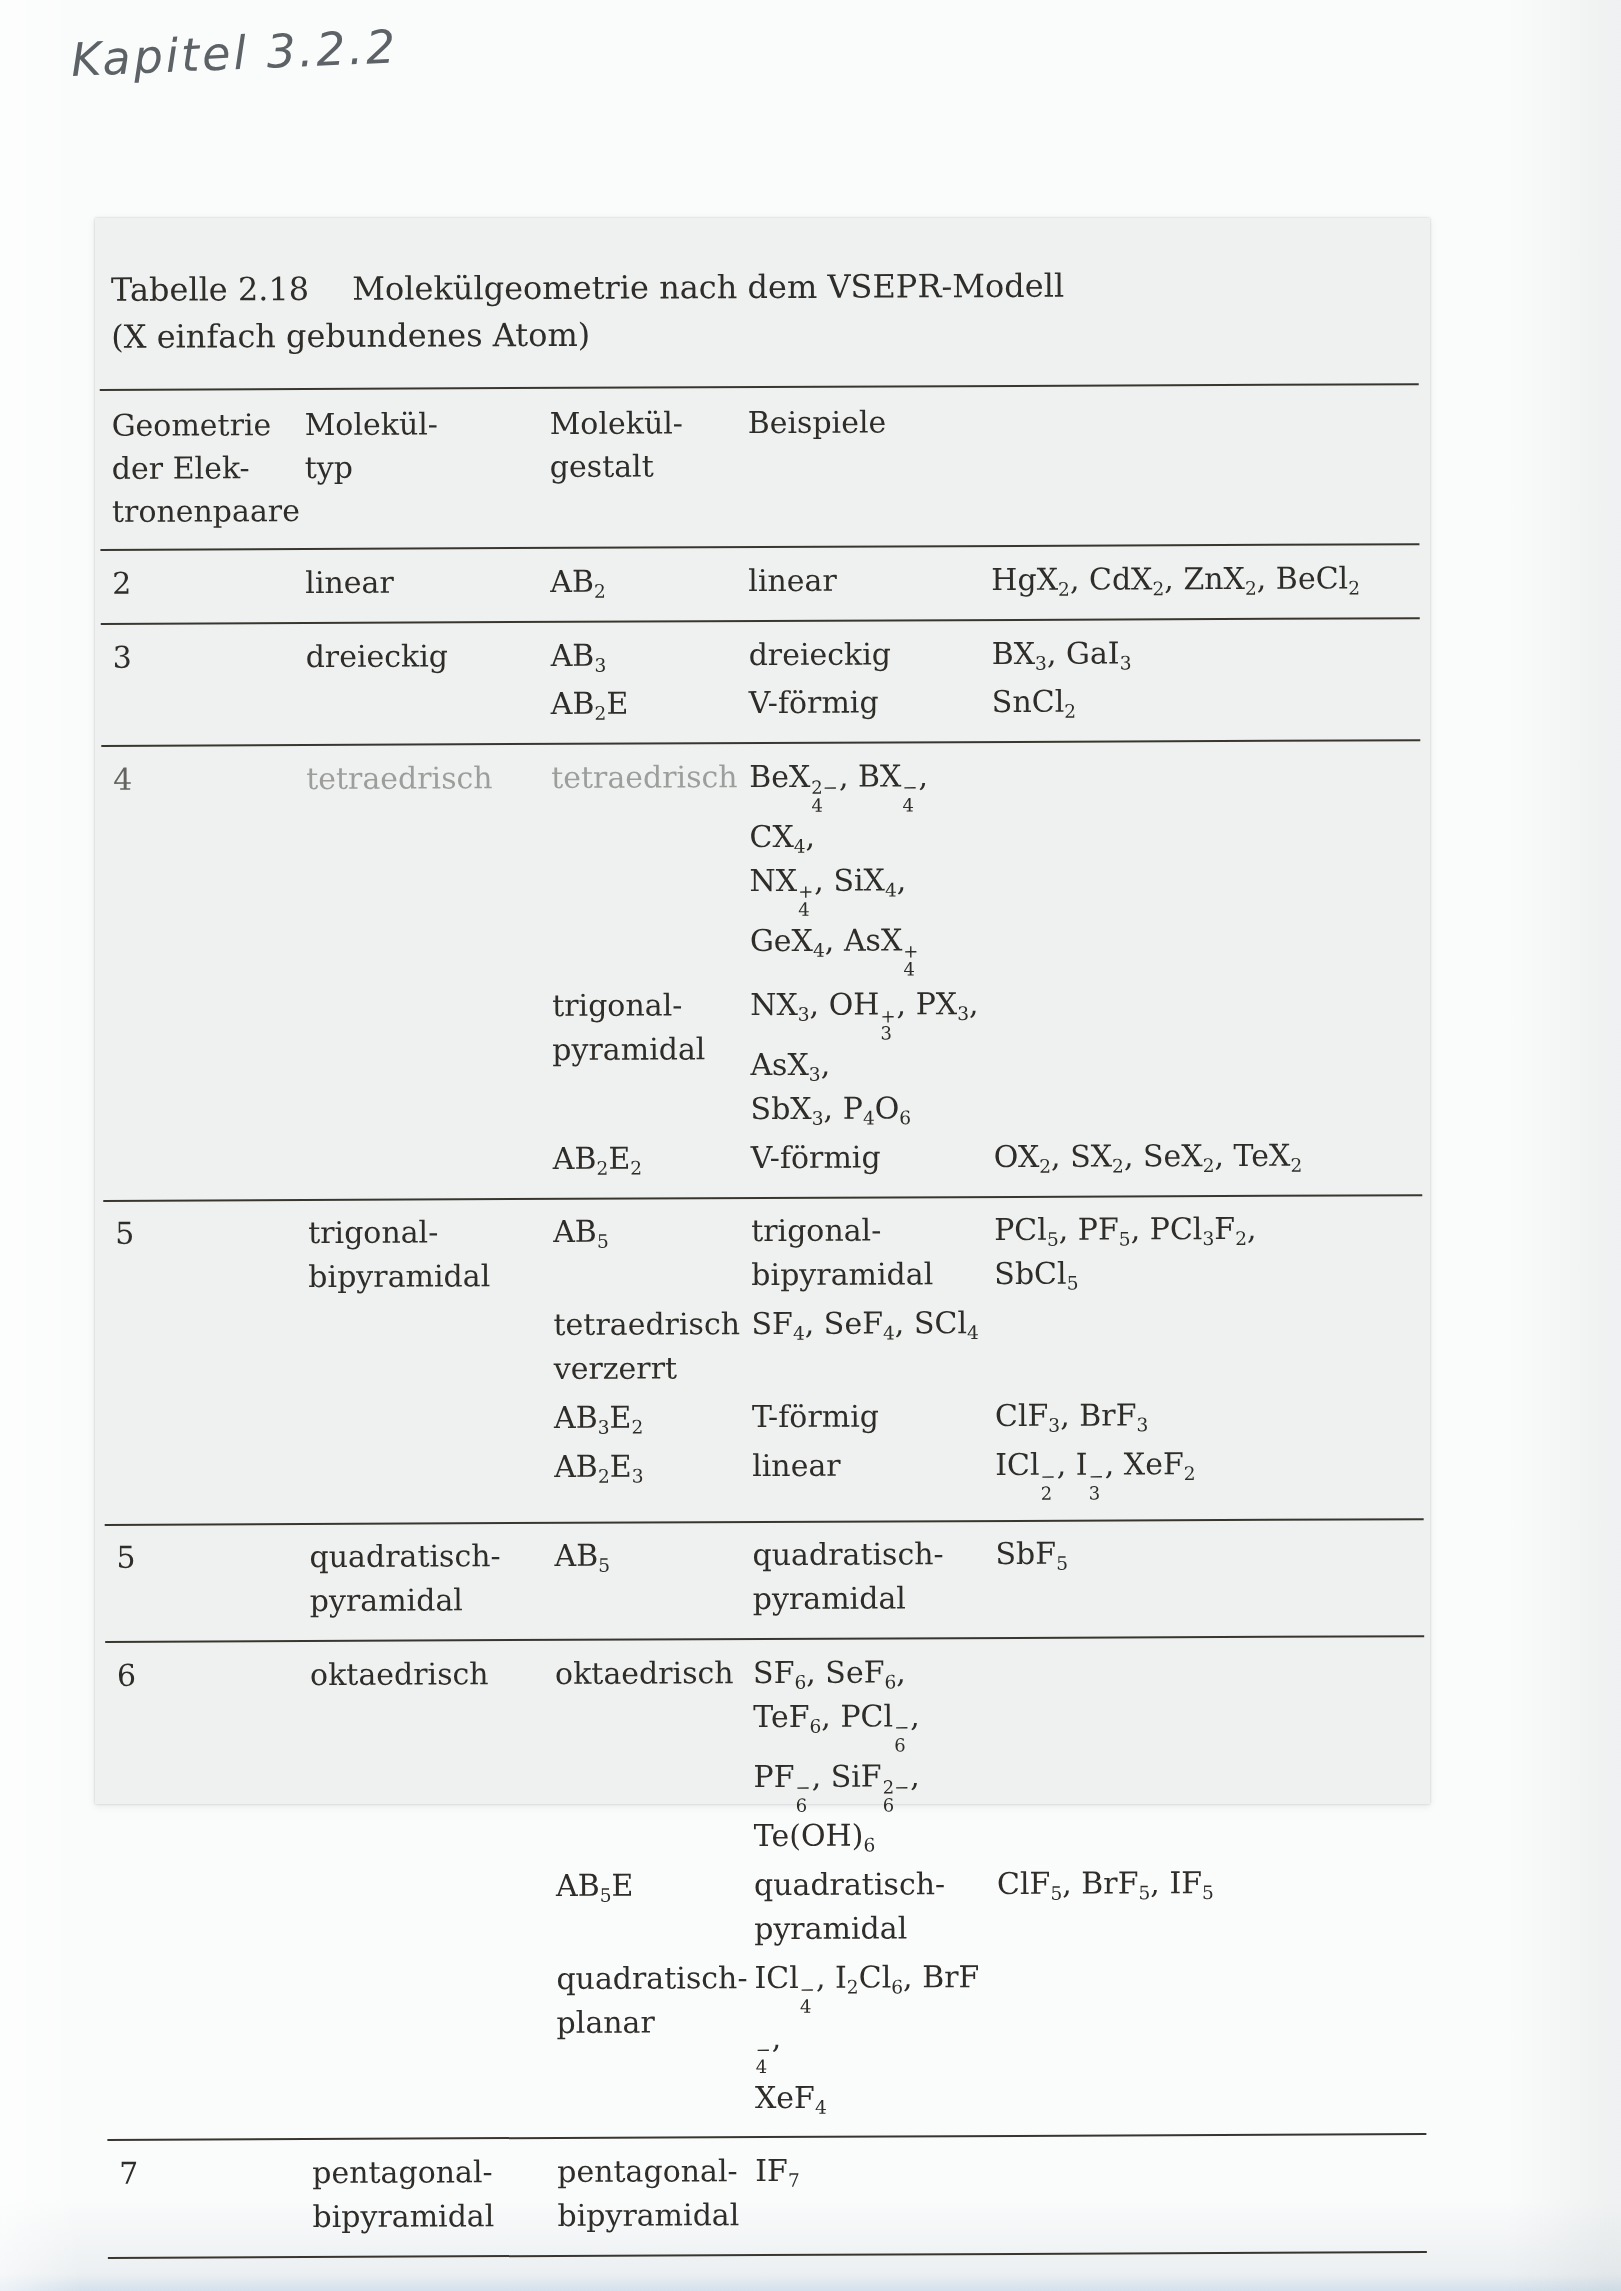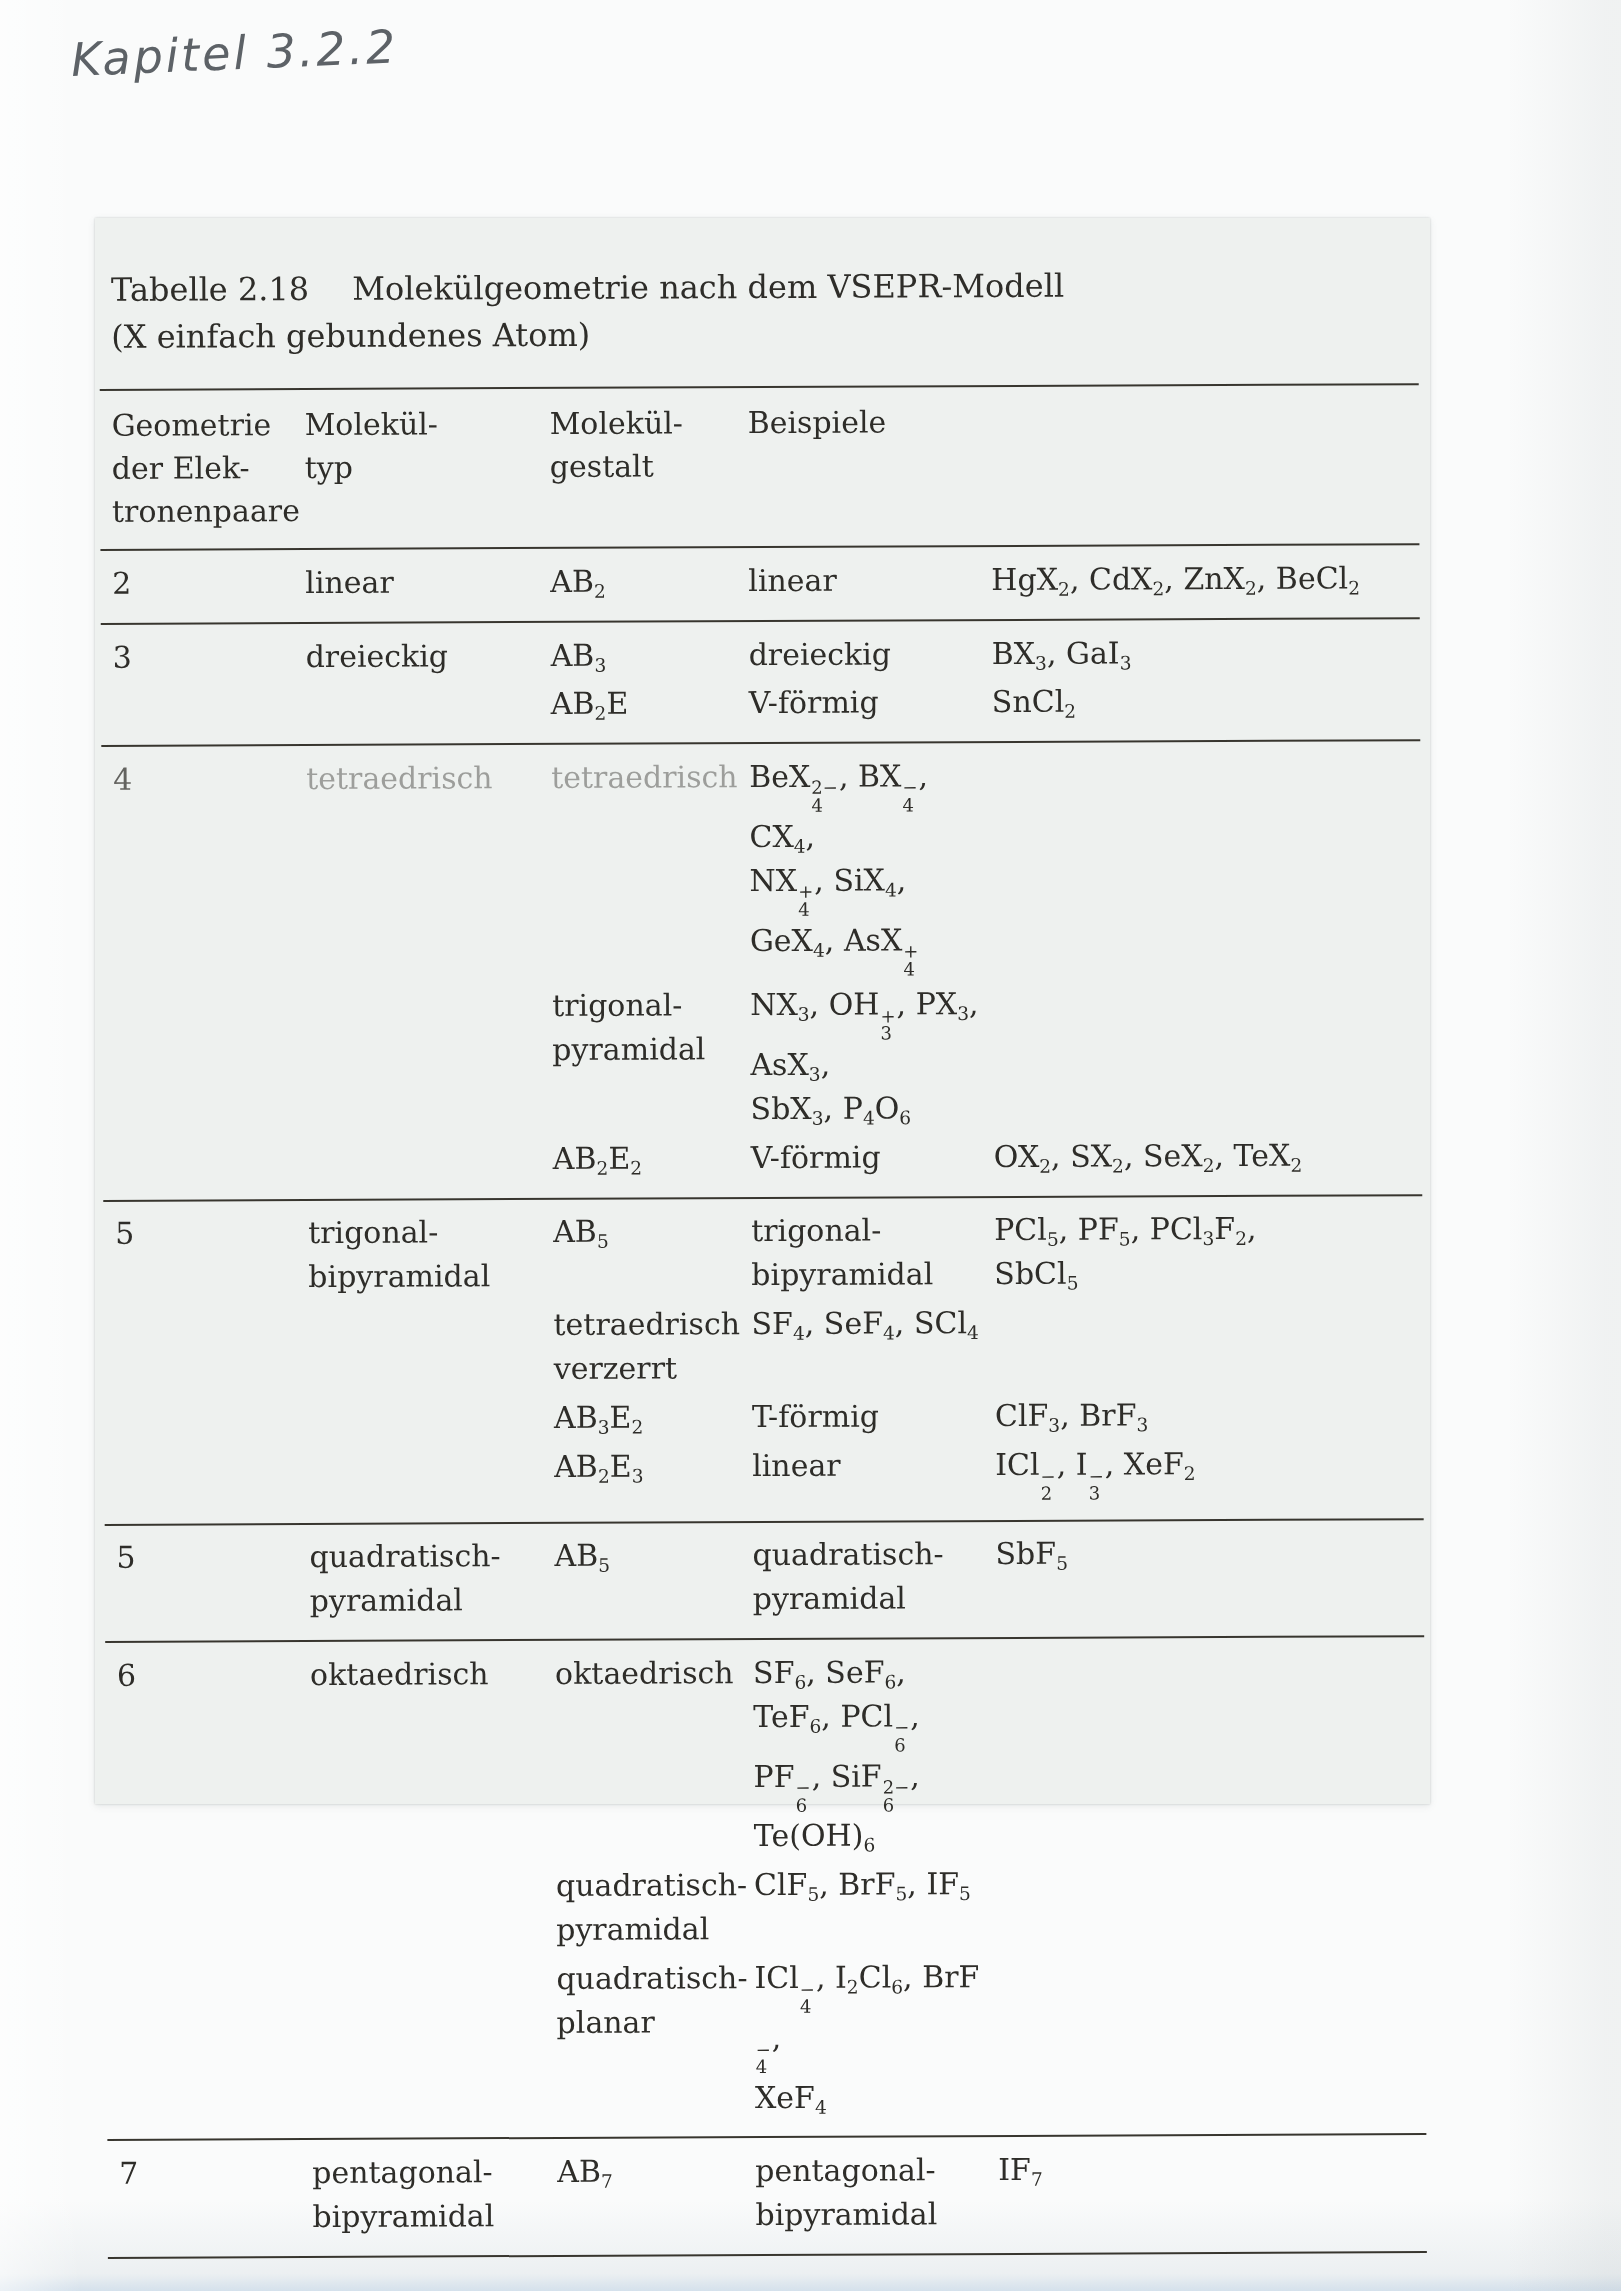--- a/index.html
+++ b/index.html
@@ -237,20 +237,21 @@
                     <span>6</span>
                   </span>,<br>PF<span class="ss">
                     <span>−</span>
                     <span>6</span>
                   </span>, SiF<span class="ss">
                     <span>2−</span>
                     <span>6</span>
                   </span>, Te(OH)<sub>6</sub></div>
             </div>
             <div class="entry">
+              <div class="c3">AB<sub>5</sub>E</div>
               <div class="c4">quadratisch-
 pyramidal</div>
               <div class="c5">ClF<sub>5</sub>, BrF<sub>5</sub>, IF<sub>5</sub></div>
             </div>
             <div class="entry">
               <div class="c4">quadratisch-
 planar</div>
               <div class="c5">ICl<span class="ss">
                     <span>−</span>
                     <span>4</span>
@@ -261,21 +262,20 @@
             </div>
           </div>
         </div>
 
         <div class="trow">
           <div class="c1">7</div>
           <div class="c2">pentagonal-
 bipyramidal</div>
           <div class="centries">
             <div class="entry">
-              <div class="c3">AB<sub>7</sub></div>
               <div class="c4">pentagonal-
 bipyramidal</div>
               <div class="c5">IF<sub>7</sub></div>
             </div>
           </div>
         </div>
 
       </div>
     </div>
   </div>

